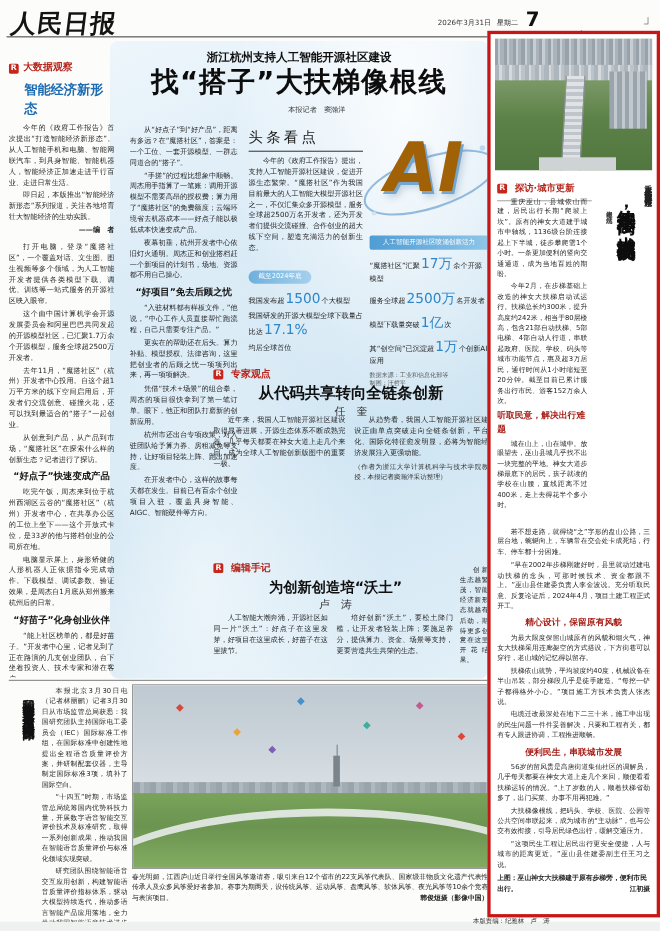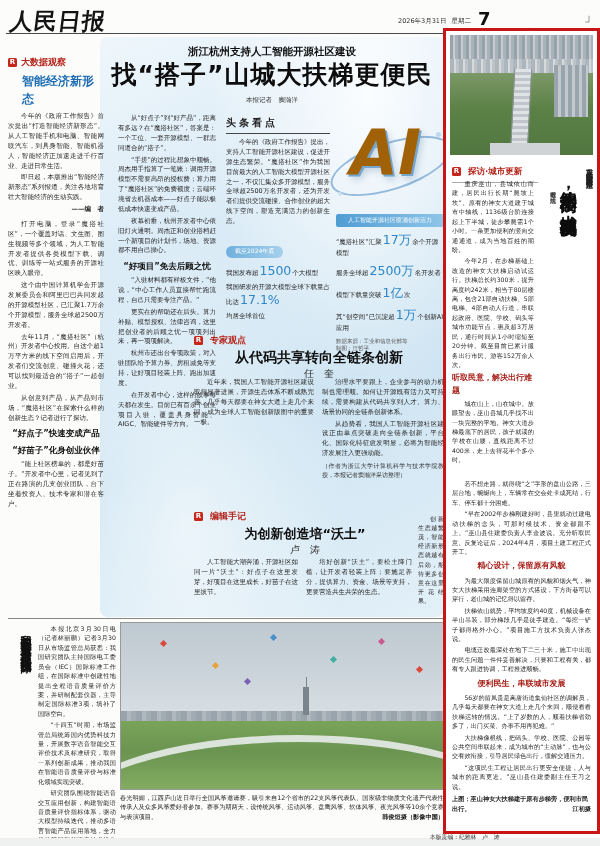--- a/index.html
+++ b/index.html
@@ -20,25 +20,25 @@
   .hdr-page{font-size:18px;font-weight:bold;color:#111;}
   .hdr-rule{border-top:1.2px solid #4a4a4a;}
   
   .feature-bg{background:
       radial-gradient(ellipse at 78% 10%, rgba(255,255,255,.85), transparent 42%),
       radial-gradient(ellipse at 25% 85%, rgba(255,255,255,.55), transparent 45%),
       linear-gradient(155deg,#eef6fb 0%,#dcecf7 30%,#cde4f2 62%,#e3f0f8 100%);
       border-radius:8px;}
   .kicker{font-size:10.5px;font-weight:bold;text-align:center;color:#101010;}
   .headline{font-size:25px;font-weight:bold;text-align:center;letter-spacing:1px;color:#0d0d0d;}
-  .byline{font-size:6.5px;text-align:center;color:#3a3a3a;}
+  .byline{font-size:6.5px;text-align:center;color:#3a3a3a;margin-left:16px;}
   .obs-title{color:#1d6cb2;font-weight:bold;font-size:12px;margin:2px 0 4px 14px;}
   .signoff{text-align:right;font-size:6.5px;font-weight:bold;margin:2px 0 5px;}
   
-  .hl-title{font-size:10px;font-weight:bold;letter-spacing:3px;font-family:"DejaVu Serif",serif;}
+  .hl-title{font-size:13px;font-weight:normal;letter-spacing:3px;font-family:"DejaVu Serif",serif;}
   .hl-rule{border-top:1px solid #444;margin:3px 0 4px;}
   .pill{display:inline-block;background:linear-gradient(90deg,#6fb0dd,#a5d0ec);color:#fff;
         font-size:6px;padding:1.5px 9px;border-radius:7px;}
   .stat-row{font-size:6.5px;margin:5px 0;color:#222;}
   .stat-big{font-size:12.5px;color:#2e86c8;margin:0 1px;font-weight:500;}
   .info-bar{background:linear-gradient(90deg,#4f9dd3,#8fc5e8);color:#fff;font-size:6px;
             text-align:center;border-radius:2px;padding:2px 1px;}
   .credit{font-size:5.5px;color:#555;}
   
   .ai-text{font-size:62px;font-weight:bold;font-style:italic;color:#a16207;
@@ -73,57 +73,62 @@
     <span style="margin-left:3px;">星期二</span>
   </div>
   <div class="abs hdr-page" style="left:478px;top:8px;">7</div>
   <div class="abs hdr-page" style="left:505px;top:25px;letter-spacing:2px;">要闻</div>
   <div class="abs" style="left:584px;top:8px;font-size:13px;color:#333;">」</div>
   <div class="abs hdr-rule" style="left:6px;top:33px;width:588px;"></div>
 
   <div class="abs feature-bg" style="left:100px;top:37px;width:344px;height:580px;"></div>
 
   <div class="abs kicker" style="left:104px;top:45px;width:336px;">浙江杭州支持人工智能开源社区建设</div>
-  <div class="abs headline" style="left:100px;top:58px;width:344px;">找“搭子”山城大扶梯更便民</div>
+  <div class="abs headline" style="left:100px;top:58px;width:344px;">找“搭子”大扶梯像根线</div>
   <div class="abs byline" style="left:100px;top:96px;width:344px;">本报记者　窦瀚洋</div>
 
   <div class="abs body-text" style="left:8px;top:56px;width:96px;height:560px;">
     <div>
       <span class="r-icon">R</span>
       <span class="tag-red">大数据观察</span>
     </div>
     <div class="obs-title">智能经济新形态</div>
     <div>
         <p>今年的《政府工作报告》首次提出“打造智能经济新形态”。从人工智能手机和电脑、智能网联汽车，到具身智能、智能机器人，智能经济正加速走进千行百业、走进日常生活。</p>
         <p>即日起，本版推出“智能经济新形态”系列报道，关注各地培育壮大智能经济的生动实践。</p>
       </div>
     <div class="signoff">——编　者</div>
     <div>
         <p>打开电脑，登录“魔搭社区”，一个覆盖对话、文生图、图生视频等多个领域，为人工智能开发者提供各类模型下载、调优、训练等一站式服务的开源社区映入眼帘。</p>
         <p>这个由中国计算机学会开源发展委员会和阿里巴巴共同发起的开源模型社区，已汇聚1.7万余个开源模型，服务全球超2500万开发者。</p>
         <p>去年11月，“魔搭社区”（杭州）开发者中心投用。自这个超1万平方米的线下空间启用后，开发者们交流创意、碰撞火花，还可以找到最适合的“搭子”一起创业。</p>
         <p>从创意到产品，从产品到市场，“魔搭社区”在探索什么样的创新生态？记者进行了探访。</p>
       </div>
     <div class="subhead">“好点子”快速变成产品</div>
+    <div>
+        <p>吃完午饭，周杰来到位于杭州西湖区云谷的“魔搭社区”（杭州）开发者中心，在共享办公区的工位上坐下——这个开放式卡位，是33岁的他与搭档创业的公司所在地。</p>
+        <p>电脑显示屏上，身形矫健的人形机器人正依据指令完成动作。下载模型、调试参数、验证效果，是周杰自1月底从郑州搬来杭州后的日常。</p>
+      </div>
     <div class="subhead">“好苗子”化身创业伙伴</div>
     <div>
         <p>“能上社区榜单的，都是好苗子。”开发者中心里，记者见到了正在路演的几支创业团队，台下坐着投资人、技术专家和潜在客户。</p>
       </div>
   </div>
 
   <div class="abs body-text" style="left:118px;top:114px;width:98px;height:500px;">
     <div>
         <p>从“好点子”到“好产品”，距离有多远？在“魔搭社区”，答案是：一个工位、一套开源模型、一群志同道合的“搭子”。</p>
         <p>“手搓”的过程比想象中顺畅。周杰用手指算了一笔账：调用开源模型不需要高昂的授权费；算力用了“魔搭社区”的免费额度；云端环境省去机器成本——好点子能以极低成本快速变成产品。</p>
         <p>夜幕初垂，杭州开发者中心依旧灯火通明。周杰正和创业搭档赶一个新项目的计划书，场地、资源都不用自己操心。</p>
       </div>
     <div class="subhead">“好项目”免去后顾之忧</div>
     <div>
         <p>“入驻材料都有样板文件，”他说，“中心工作人员直接帮忙跑流程，自己只需要专注产品。”</p>
         <p>更实在的帮助还在后头。算力补贴、模型授权、法律咨询，这里把创业者的后顾之忧一项项列出来，再一项项解决。</p>
+        <p>凭借“技术+场景”的组合拳，周杰的项目很快拿到了第一笔订单。眼下，他正和团队打磨新的创新应用。</p>
         <p>杭州市还出台专项政策，对入驻团队给予算力券、房租减免等支持，让好项目轻装上阵、跑出加速度。</p>
         <p>在开发者中心，这样的故事每天都在发生。目前已有百余个创业项目入驻，覆盖具身智能、AIGC、智能硬件等方向。</p>
       </div>
   </div>
 
   <div class="abs" style="left:226px;top:116px;width:104px;">
     <div class="hl-title">头条看点</div>
     <div class="hl-rule"></div>
     <div class="body-text" style="width:104px;">
       <p>今年的《政府工作报告》提出，支持人工智能开源社区建设，促进开源生态繁荣。“魔搭社区”作为我国目前最大的人工智能大模型开源社区之一，不仅汇集众多开源模型，服务全球超2500万名开发者，还为开发者们提供交流碰撞、合作创业的超大线下空间，塑造充满活力的创新生态。</p>
@@ -172,21 +177,20 @@
       <span class="tag-red">专家观点</span>
     </div>
     <div class="sec-headline">从代码共享转向全链条创新</div>
     <div class="sec-byline">任　奎</div>
   </div>
   <div class="abs body-text" style="left:194px;top:378px;width:120px;height:126px;">
       <p>近年来，我国人工智能开源社区建设取得显著进展，开源生态体系不断成熟完善，几乎每天都要在神女大道上走几个来回，成为全球人工智能创新版图中的重要一极。</p>
     </div>
   <div class="abs body-text" style="left:322px;top:378px;width:122px;height:126px;">
     <div>
-        <p>治理水平要跟上，企业参与的动力机制也需理顺。如何让开源既有活力又可持续，需要构建从代码共享到人才、算力、场景协同的全链条创新体系。</p>
         <p>从趋势看，我国人工智能开源社区建设正由单点突破走向全链条创新，平台化、国际化特征愈发明显，必将为智能经济发展注入更强动能。</p>
       </div>
     <div class="footnote">（作者为浙江大学计算机科学与技术学院教授，本报记者窦瀚洋采访整理）</div>
   </div>
 
   <div class="abs" style="left:194px;top:506px;width:222px;">
     <div>
       <span class="r-icon">R</span>
       <span class="tag-red">编辑手记</span>
     </div>

